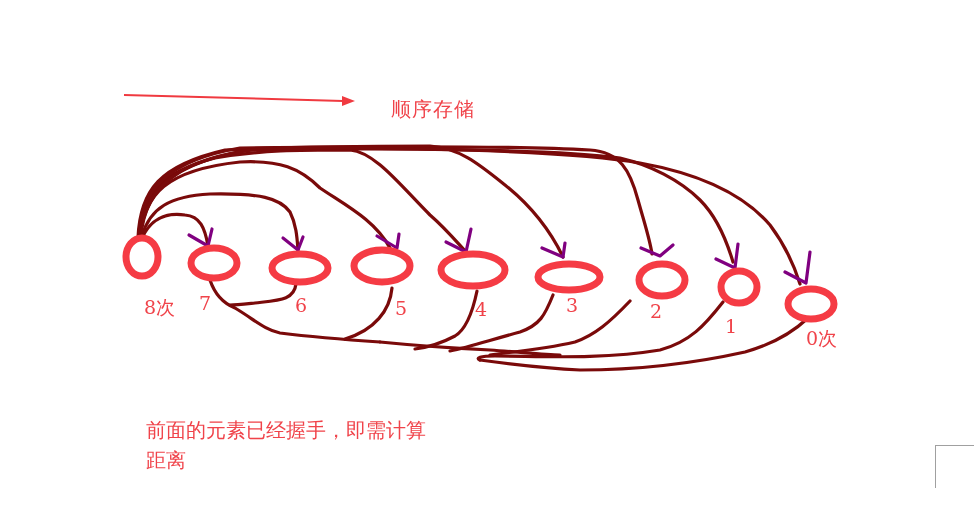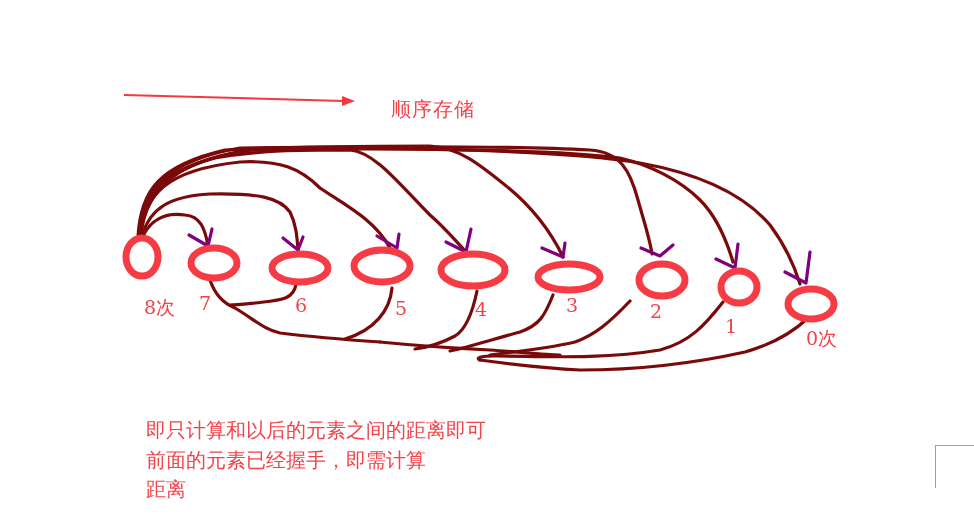--- a/index.html
+++ b/index.html
@@ -82,18 +82,17 @@
 <div class="node-label" style="left:199px;top:294px;">7</div>
 <div class="node-label" style="left:295px;top:296px;">6</div>
 <div class="node-label" style="left:395px;top:299px;">5</div>
 <div class="node-label" style="left:475px;top:300px;">4</div>
 <div class="node-label" style="left:566px;top:296px;">3</div>
 <div class="node-label" style="left:650px;top:302px;">2</div>
 <div class="node-label" style="left:725px;top:317px;">1</div>
 <div class="node-label" style="left:806px;top:329px;">0次</div>
 
 <div class="notes">
-  <div>即只计算和以后的元素之间的距离即可</div>
   <div>前面的元素已经握手，即需计算</div>
   <div>距离</div>
 </div>
 
 <div class="corner"></div>
 
 </body></html>

